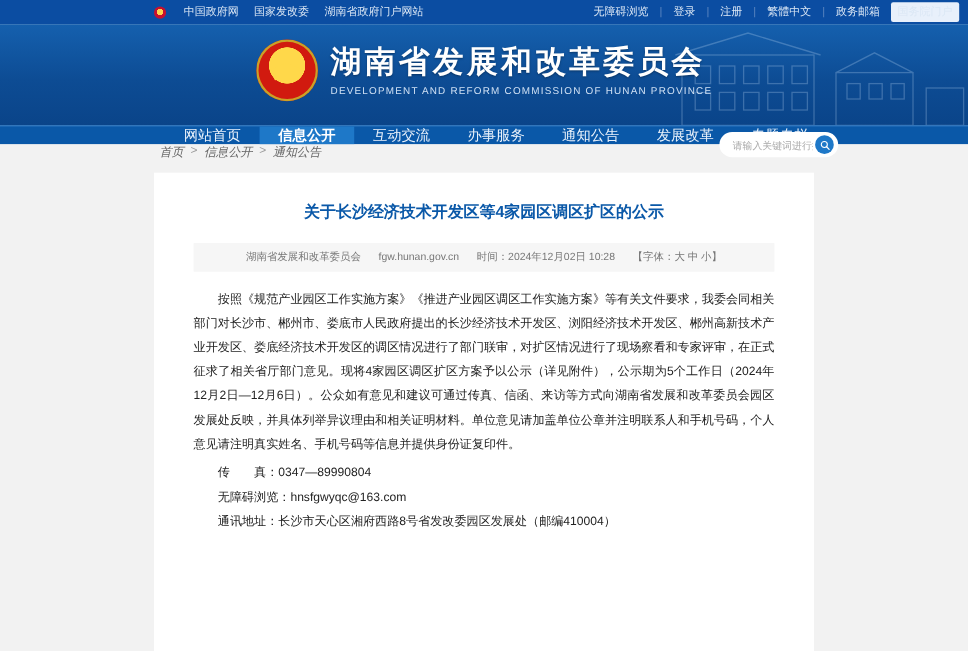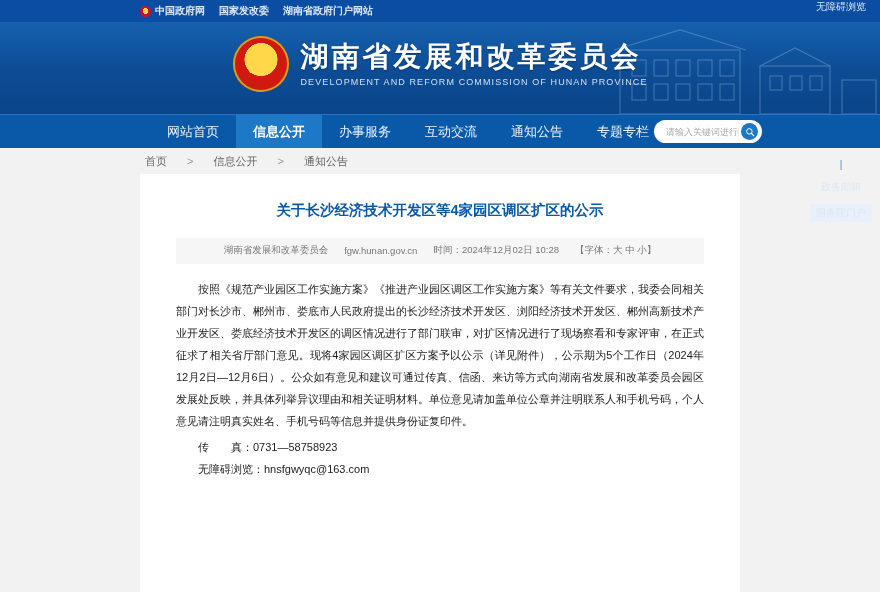--- a/index.html
+++ b/index.html
@@ -19,29 +19,29 @@
     height: 22px;
     background: #0b4da2;
     display: flex;
     align-items: center;
     padding: 0 10px;
     font-size: 10px;
     color: #dbe7f5;
     position: relative;
   }
   .topbar .left { display: flex; align-items: center; gap: 14px; margin-left: 130px; }
-  .topbar .left .lnk { display: flex; align-items: center; gap: 4px; white-space: nowrap; font-weight: bold; }
+  .topbar .left .lnk { display: flex; align-items: center; gap: 16px; white-space: nowrap; }
   .natl-emblem {
     width: 11px; height: 11px; border-radius: 50%;
     background: radial-gradient(circle at 50% 45%, #ffd24d 0 35%, #c8102e 36% 100%);
     display: inline-block;
   }
   .topbar .right {
     position: absolute; right: 8px; top: 0; height: 22px;
-    display: flex; align-items: center; gap: 10px; font-size: 10px; flex-direction: column;
+    display: flex; align-items: center; gap: 10px; font-size: 10px;
   }
   .topbar .right .sep { color: #5b86c0; }
   .btn-gov {
     background: #e8f0fb; color: #0b4da2; border-radius: 2px;
     padding: 2px 6px; font-size: 10px; white-space: nowrap;
   }
   .topbar a, .topbar span { text-decoration: none; color: inherit; }
 
   
   .banner {
@@ -76,21 +76,21 @@
     font-size: 28px; font-weight: bold; letter-spacing: 3px;
     text-shadow: 0 1px 2px rgba(0,0,0,.35); line-height: 1.15;
     font-family: "Liberation Serif", serif;
   }
   .brand-en {
     font-size: 9px; letter-spacing: 1.1px; color: #cfe0f4; margin-top: 3px;
   }
 
   
   .nav {
-    height: 34px;
+    height: 17px;
     background: #0a58a8;
     display: flex; align-items: stretch;
     padding-left: 150px;
     position: relative;
     border-top: 1px solid #2a74c0;
   }
   .nav .item {
     display: flex; align-items: center; padding: 0 17px;
     color: #eaf2fb; font-size: 13px; white-space: nowrap;
   }
@@ -108,22 +108,22 @@
   .searchbox input::placeholder { color: #aaa; }
   .search-btn {
     width: 17px; height: 17px; border-radius: 50%; background: #1e78c8;
     display: flex; align-items: center; justify-content: center; flex: none;
   }
 
   
   .crumb-wrap { background: #f2f2f2; height: 26px; }
   .crumb {
     width: 600px; margin: 0 auto; padding-left: 5px;
-    display: flex; align-items: center; height: 26px;
-    font-size: 11px; color: #666; gap: 20px;
+    display: flex; height: 26px;
+    font-size: 11px; color: #666; gap: 6px; font-style: italic;
   }
   .crumb .sep { color: #999; }
 
   
   .page {
     width: 600px; margin: 0 auto; background: #fff;
     min-height: 440px; padding: 22px 36px 0 36px;
   }
   .title {
     text-align: center; color: #0a58a8; font-size: 14.5px; font-weight: bold;
@@ -202,23 +202,24 @@
     <div class="brand-text">
       <div class="brand-cn">湖南省发展和改革委员会</div>
       <div class="brand-en">DEVELOPMENT AND REFORM COMMISSION OF HUNAN PROVINCE</div>
     </div>
   </div>
 </div>
 
 <div class="nav">
   <div class="item">网站首页</div>
   <div class="item active">信息公开</div>
+  <div class="item">互动交流</div>
   <div class="item">办事服务</div>
-  <div class="item">互动交流</div>
   <div class="item">通知公告</div>
+  <div class="item">发展改革</div>
   <div class="item">专题专栏</div>
 
   <div class="searchbox">
     <input type="text" placeholder="请输入关键词进行搜索" style="">
     <span class="search-btn">
       <svg width="10" height="10" viewBox="0 0 16 16" xmlns="http://www.w3.org/2000/svg">
         <circle cx="7" cy="7" r="4.4" fill="none" stroke="#ffffff" stroke-width="1.6"></circle>
         <line x1="10.3" y1="10.3" x2="14" y2="14" stroke="#ffffff" stroke-width="1.8" stroke-linecap="round"></line>
       </svg>
     </span>
@@ -247,21 +248,24 @@
     <span class="fonts">
       <span>【字体：</span><span>大 中 小</span><span>】</span>
     </span>
   </div>
 
   <div class="body">
     <p class="indent">按照《规范产业园区工作实施方案》《推进产业园区调区工作实施方案》等有关文件要求，我委会同相关部门对长沙市、郴州市、娄底市人民政府提出的长沙经济技术开发区、浏阳经济技术开发区、郴州高新技术产业开发区、娄底经济技术开发区的调区情况进行了部门联审，对扩区情况进行了现场察看和专家评审，在正式征求了相关省厅部门意见。现将4家园区调区扩区方案予以公示（详见附件），公示期为5个工作日（2024年12月2日—12月6日）。公众如有意见和建议可通过传真、信函、来访等方式向湖南省发展和改革委员会园区发展处反映，并具体列举异议理由和相关证明材料。单位意见请加盖单位公章并注明联系人和手机号码，个人意见请注明真实姓名、手机号码等信息并提供身份证复印件。</p>
 
     <div class="contact">
       <div>
-        <span>传　　真：</span><span>0731—58758923</span>
+        <span>传　　真：</span><span>0347—89990804</span>
       </div>
       <div>
         <span>无障碍浏览：</span><span>hnsfgwyqc@163.com</span>
       </div>
+      <div>
+        <span>通讯地址：</span><span>长沙市天心区湘府西路8号省发改委园区发展处（邮编410004）</span>
+      </div>
     </div>
 
   </div>
 </div>
 
 </body></html>

